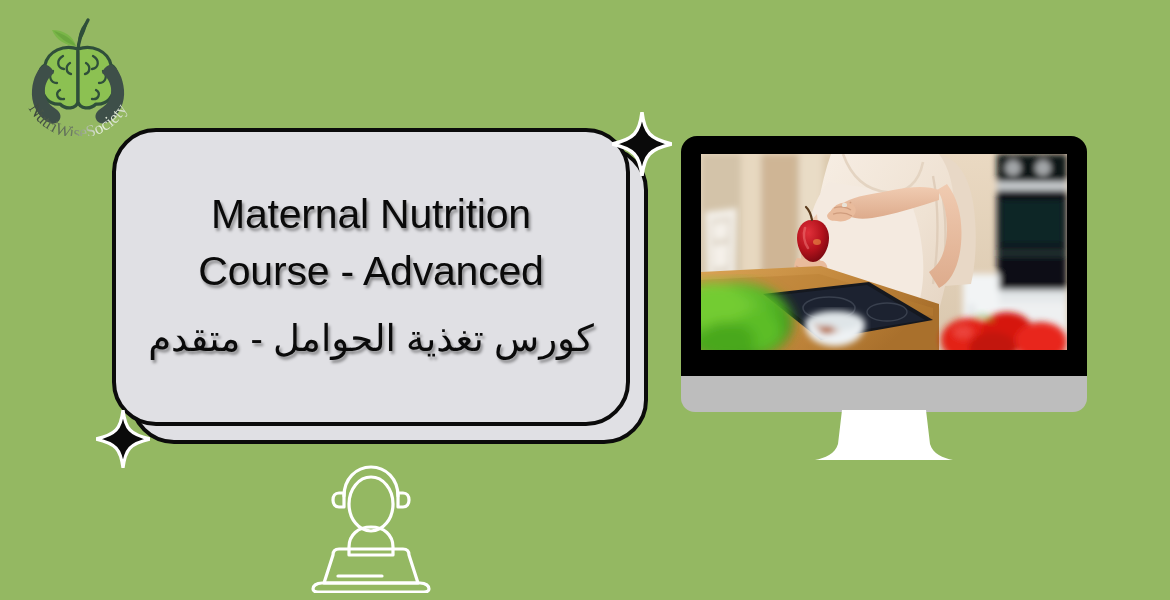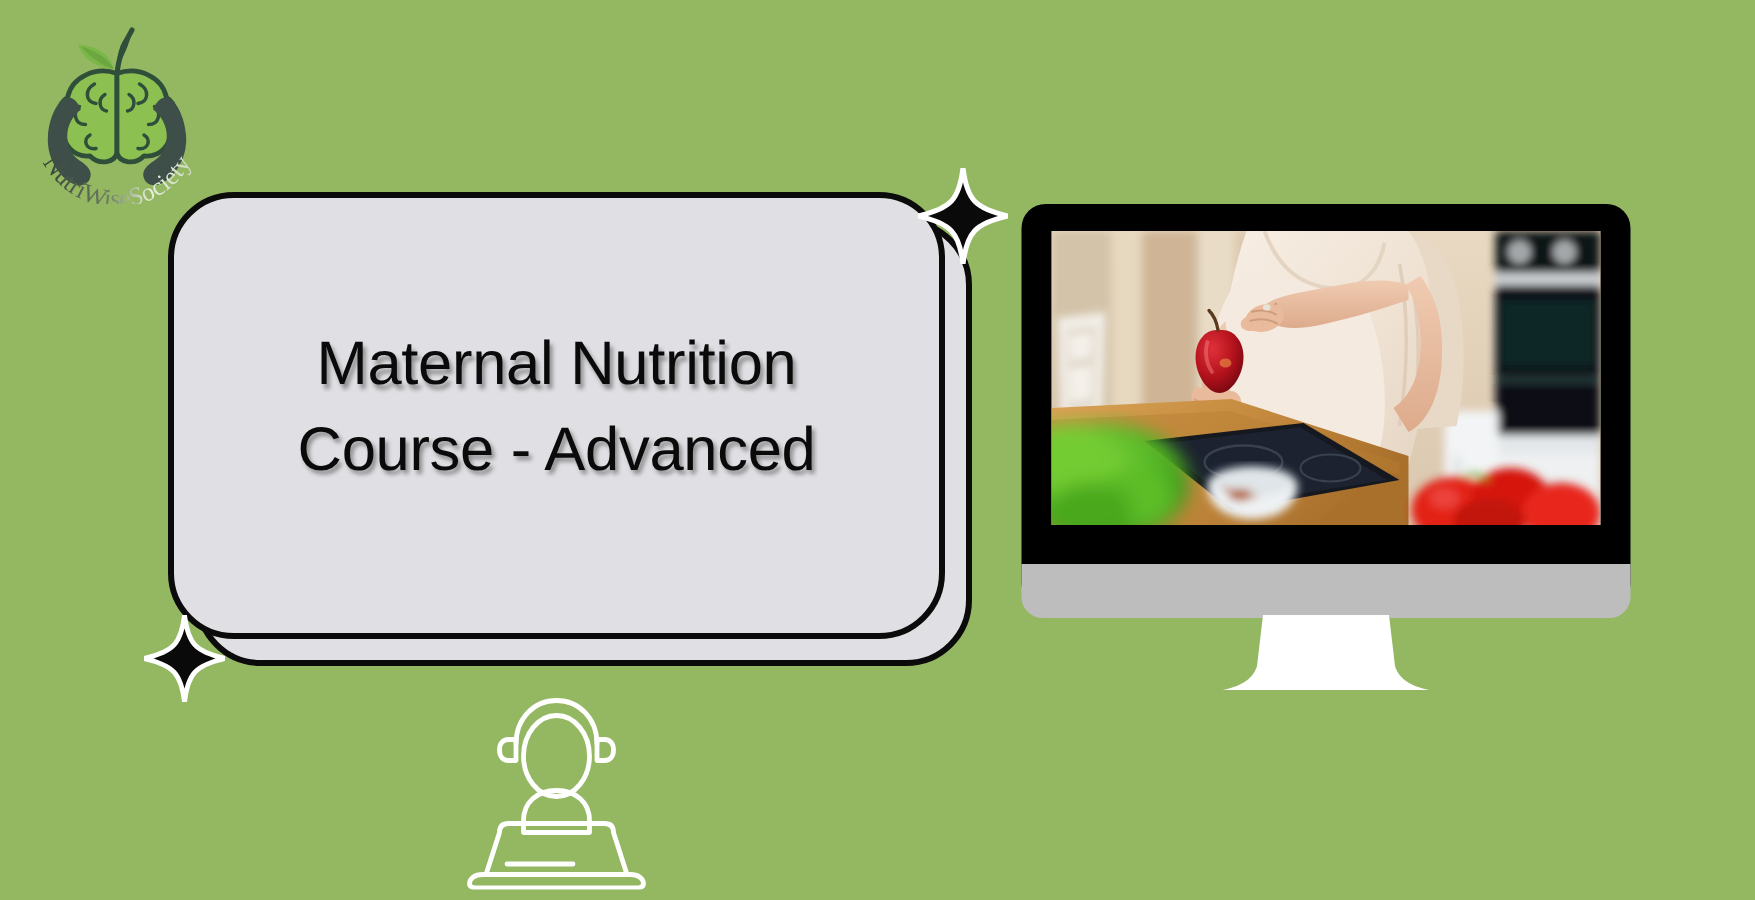--- a/index.html
+++ b/index.html
@@ -194,20 +194,21 @@
         <textPath href="#arcpath" startOffset="50%" text-anchor="middle">NutriWiseSociety</textPath>
       </text>
     </svg>
   </div>
 
   <div class="card-stack">
     <div class="card-back"></div>
     <div class="card-front">
       <div class="title-en">Maternal Nutrition
 Course - Advanced</div>
+      <div class="title-ar">كورس تغذية الحوامل - متقدم</div>
     </div>
   </div>
 
   <div class="sparkle sparkle-tr">
     <svg viewBox="0 0 60 64" xmlns="http://www.w3.org/2000/svg">
       <path d="M30 0 C32.5 21 38 27 60 32 C38 37 32.5 43 30 64 C27.5 43 22 37 0 32 C22 27 27.5 21 30 0 Z" fill="#0a0a0a" stroke="#ffffff" stroke-width="3.4" stroke-linejoin="round"></path>
     </svg>
   </div>
 
   <div class="sparkle sparkle-bl">

